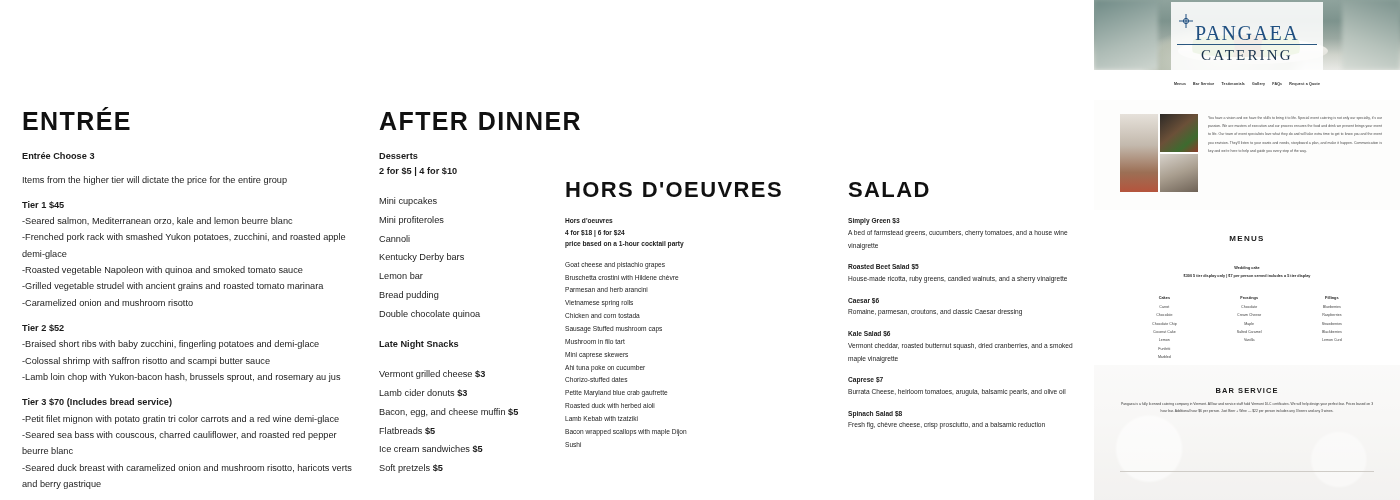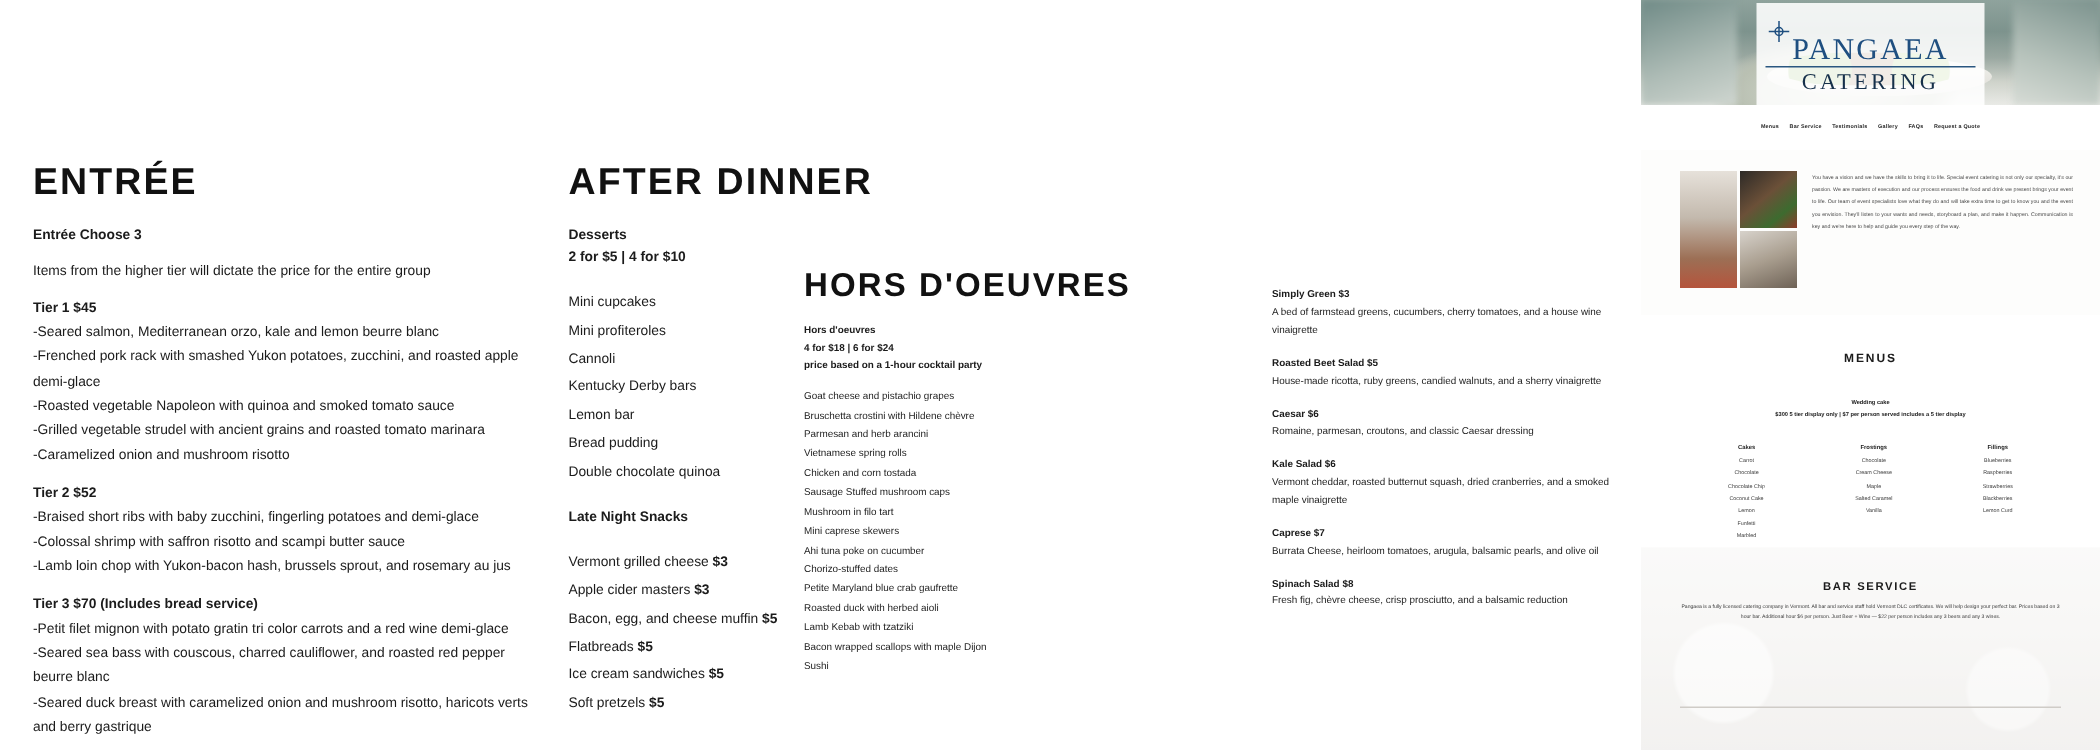--- a/index.html
+++ b/index.html
@@ -73,21 +73,21 @@
     font-weight: 700;
     line-height: 1.75;
     color: #1b1b1b;
   }
   .gap-s { height: 9px; }
   .gap-m { height: 13px; }
 
   
   #col-entree     { left: 22px;  top: 108px; width: 330px; }
   #col-after      { left: 379px; top: 108px; width: 175px; }
-  #col-hors       { left: 536px; top: 178px; width: 272px; }
+  #col-hors       { left: 565px; top: 178px; width: 272px; }
   #col-salad      { left: 848px; top: 178px; width: 238px; }
 
   
   .sidebar {
     width: 306px; height: 500px;
     background: #ffffff;
     position: relative;
   }
   .panel { position: absolute; left: 0; width: 306px; overflow: hidden; }
 
@@ -250,21 +250,21 @@
       <div class="item-b">Mini profiteroles</div>
       <div class="item-b">Cannoli</div>
       <div class="item-b">Kentucky Derby bars</div>
       <div class="item-b">Lemon bar</div>
       <div class="item-b">Bread pudding</div>
       <div class="item-b">Double chocolate quinoa</div>
       <div class="gap-m"></div>
       <div class="lead">Late Night Snacks</div>
       <div class="gap-m"></div>
       <div class="item-b"><span>Vermont grilled cheese</span> <b>$3</b></div>
-      <div class="item-b"><span>Apple cider masters</span> <b>$3</b></div>
+      <div class="item-b"><span>Lamb cider donuts</span> <b>$3</b></div>
       <div class="item-b"><span>Bacon, egg, and cheese muffin</span> <b>$5</b></div>
       <div class="item-b"><span>Flatbreads</span> <b>$5</b></div>
       <div class="item-b"><span>Ice cream sandwiches</span> <b>$5</b></div>
       <div class="item-b"><span>Soft pretzels</span> <b>$5</b></div>
       <div class="item-b"> </div>
     </div>
 
     <div class="col" id="col-hors">
       <div class="sec-title small">HORS D'OEUVRES</div>
       <div class="gap-m"></div>
@@ -283,20 +283,21 @@
       <div class="tiny">Ahi tuna poke on cucumber</div>
       <div class="tiny">Chorizo-stuffed dates</div>
       <div class="tiny">Petite Maryland blue crab gaufrette</div>
       <div class="tiny">Roasted duck with herbed aioli</div>
       <div class="tiny">Lamb Kebab with tzatziki</div>
       <div class="tiny">Bacon wrapped scallops with maple Dijon</div>
       <div class="tiny">Sushi</div>
     </div>
 
     <div class="col" id="col-salad">
+      <div class="sec-title small">SALAD</div>
       <div class="gap-m"></div>
 
       <div>
         <div class="tiny-b"><span>Simply Green</span> <span>$3</span></div>
         <div class="tiny">A bed of farmstead greens, cucumbers, cherry tomatoes, and a house wine vinaigrette</div>
       </div>
       <div class="gap-s"></div>
       <div>
         <div class="tiny-b"><span>Roasted Beet Salad</span> <span>$5</span></div>
         <div class="tiny">House-made ricotta, ruby greens, candied walnuts, and a sherry vinaigrette</div>

